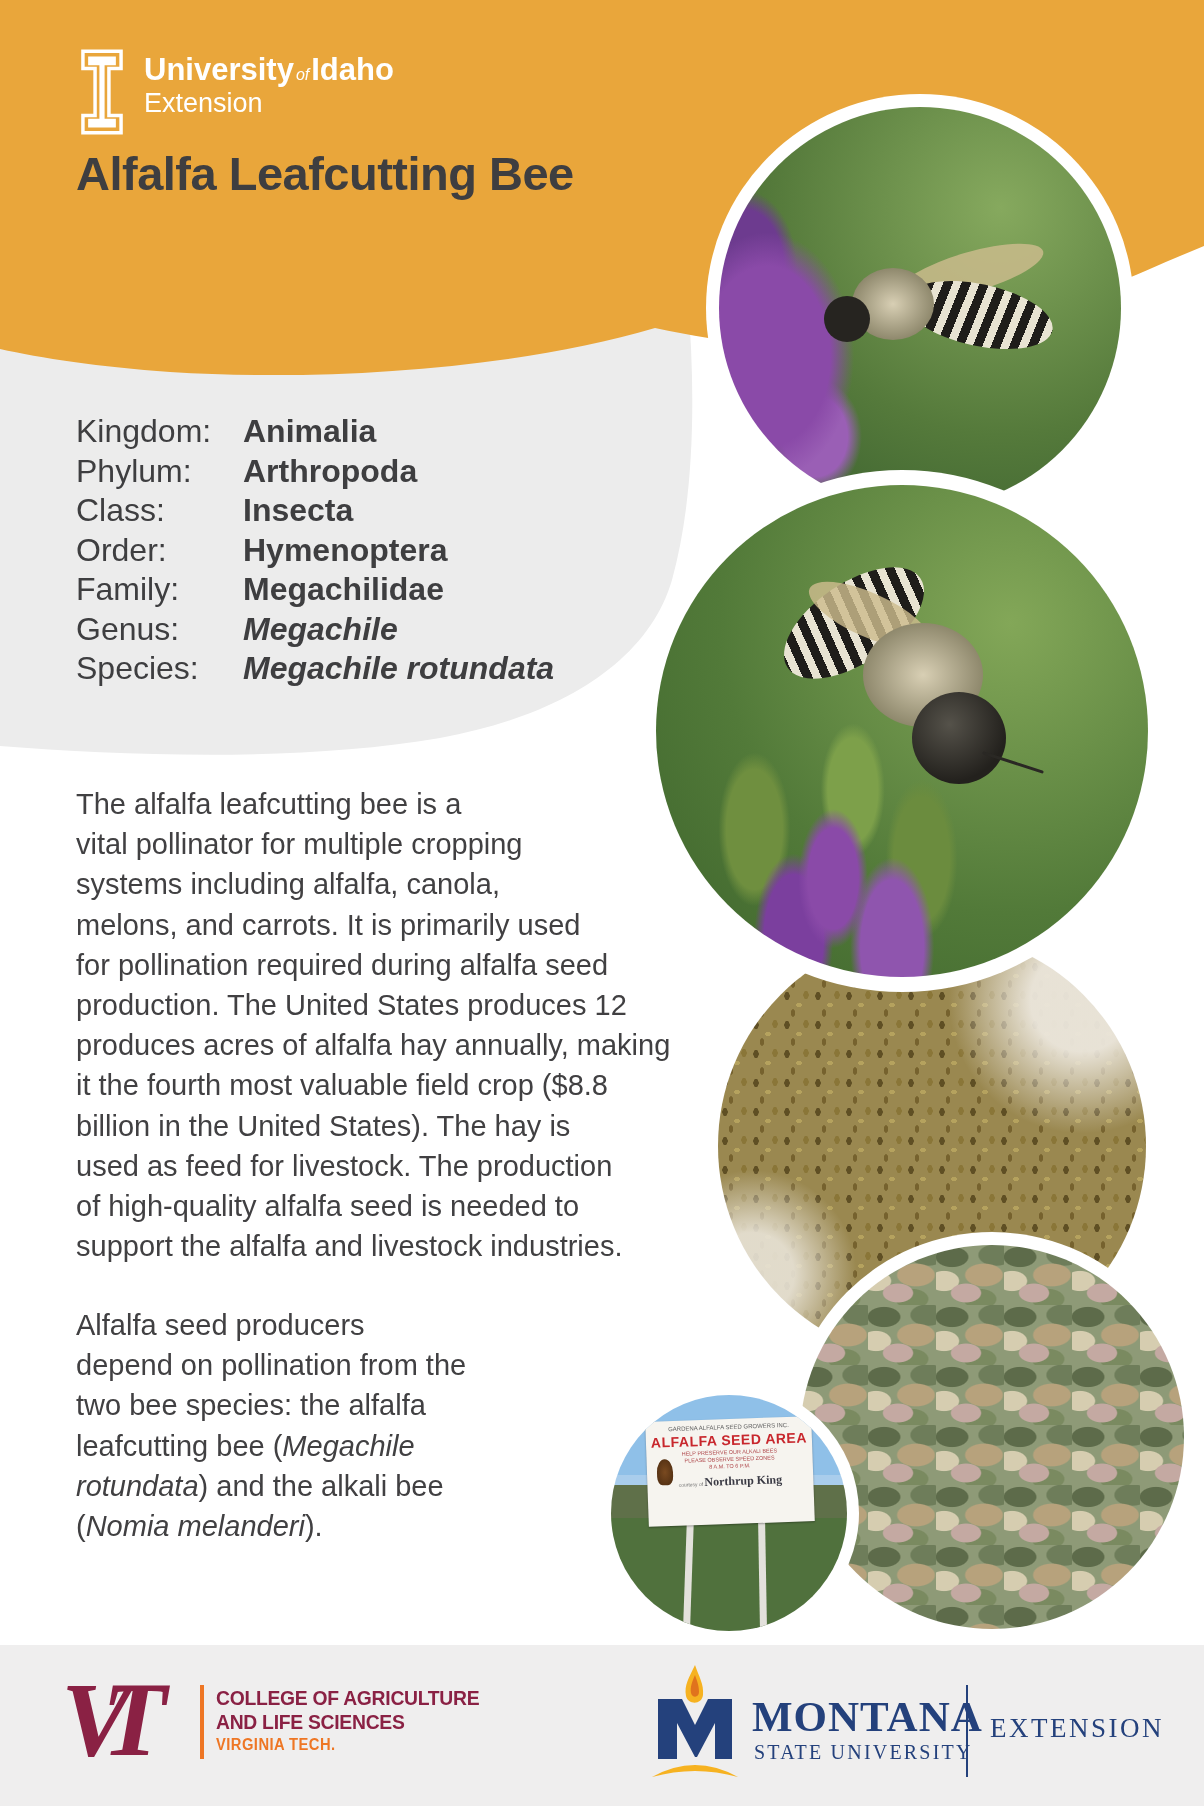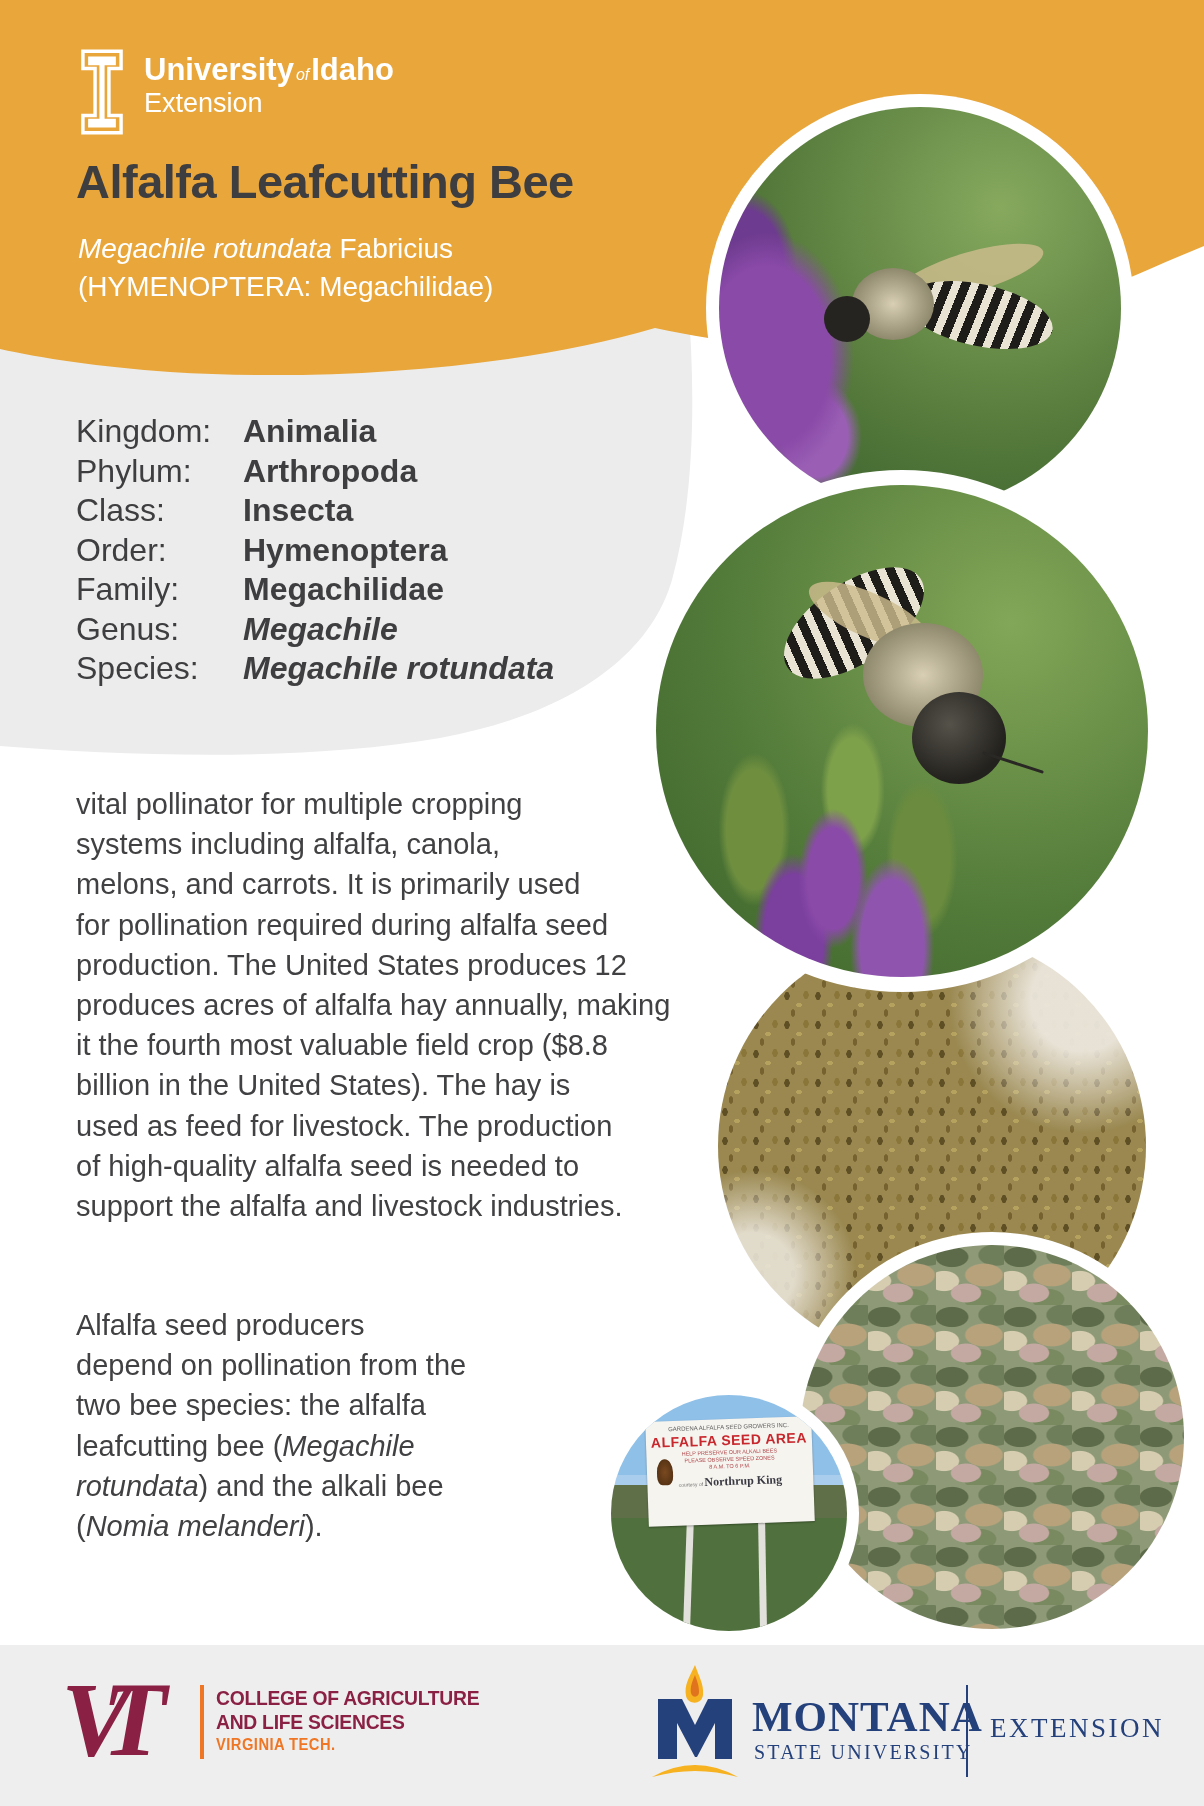--- a/index.html
+++ b/index.html
@@ -16,21 +16,21 @@
 
   
   .uidaho-logo{position:absolute;left:76px;top:40px;z-index:5;display:flex;align-items:flex-start;}
   .uidaho-logo .i-mark{width:52px;height:104px;}
   .uidaho-words{margin-left:16px;margin-top:14px;color:#fff;line-height:1;}
   .uidaho-line1{font-size:31px;font-weight:bold;}
   .uidaho-line1 .of{font-size:16px;font-style:italic;font-weight:normal;padding:0 2px;}
   .uidaho-line2{font-size:27px;font-weight:normal;margin-top:5px;}
 
   .page-title{position:absolute;left:76px;top:146px;z-index:5;font-size:47px;font-weight:bold;
-              color:var(--title_dark);letter-spacing:-0.5px;margin-top:8px;}
+              color:var(--title_dark);letter-spacing:-0.5px;}
   .subtitle{position:absolute;left:78px;top:230px;z-index:5;color:#fff;font-size:28px;line-height:38px;}
   .it{font-style:italic;}
 
   
   .taxonomy{position:absolute;left:76px;top:412px;z-index:5;font-size:32px;line-height:39.5px;
             color:var(--title_dark);}
   .tax-row{display:flex;}
   .tax-label{width:167px;}
   .tax-value{font-weight:bold;}
 
@@ -150,24 +150,20 @@
       <path d="M8,8 H52 V28 H38 V82 H52 V102 H8 V82 H22 V28 H8 Z" fill="none" stroke="#fff" stroke-width="4"></path>
       <path d="M14,14 H46 V24 H33 V86 H46 V96 H14 V86 H27 V24 H14 Z" fill="#fff"></path>
     </svg>
     <div class="uidaho-words">
       <div class="uidaho-line1"><span>University</span><span class="of">of</span><span>Idaho</span></div>
       <div class="uidaho-line2">Extension</div>
     </div>
   </div>
 
   <div class="page-title">Alfalfa Leafcutting Bee</div>
-  <div class="subtitle">
-    <div><span class="it">Megachile rotundata</span><span> Fabricius</span></div>
-    <div>(HYMENOPTERA: Megachilidae)</div>
-  </div>
 
   <div class="taxonomy">
     <div class="tax-row">
         <span class="tax-label">Kingdom:</span>
         <span class="tax-value">Animalia</span>
       </div>
     <div class="tax-row">
         <span class="tax-label">Phylum:</span>
         <span class="tax-value">Arthropoda</span>
       </div>
@@ -187,20 +183,21 @@
         <span class="tax-label">Genus:</span>
         <span class="tax-value it">Megachile</span>
       </div>
     <div class="tax-row">
         <span class="tax-label">Species:</span>
         <span class="tax-value it">Megachile rotundata</span>
       </div>
   </div>
 
   <div class="para para-1">
+      <div class="tline">The alfalfa leafcutting bee is a</div>
       <div class="tline">vital pollinator for multiple cropping</div>
       <div class="tline">systems including alfalfa, canola,</div>
       <div class="tline">melons, and carrots. It is primarily used</div>
       <div class="tline">for pollination required during alfalfa seed</div>
       <div class="tline">production. The United States produces 12</div>
       <div class="tline">produces acres of alfalfa hay annually, making</div>
       <div class="tline">it the fourth most valuable field crop ($8.8</div>
       <div class="tline">billion in the United States). The hay is</div>
       <div class="tline">used as feed for livestock. The production</div>
       <div class="tline">of high-quality alfalfa seed is needed to</div>

